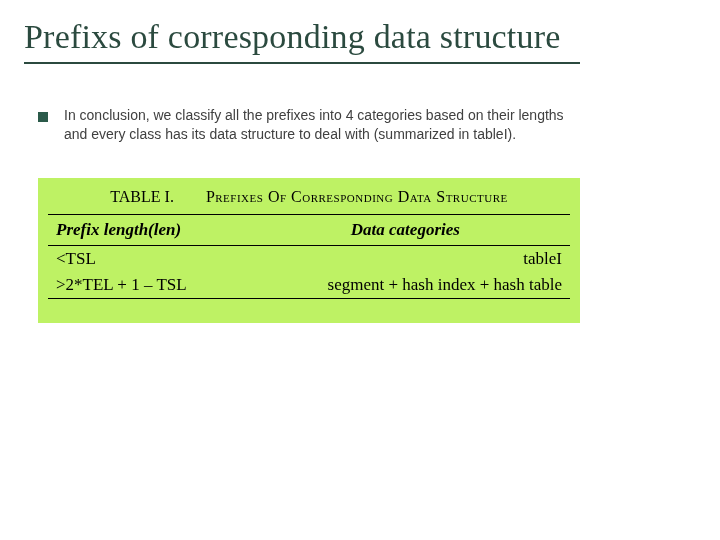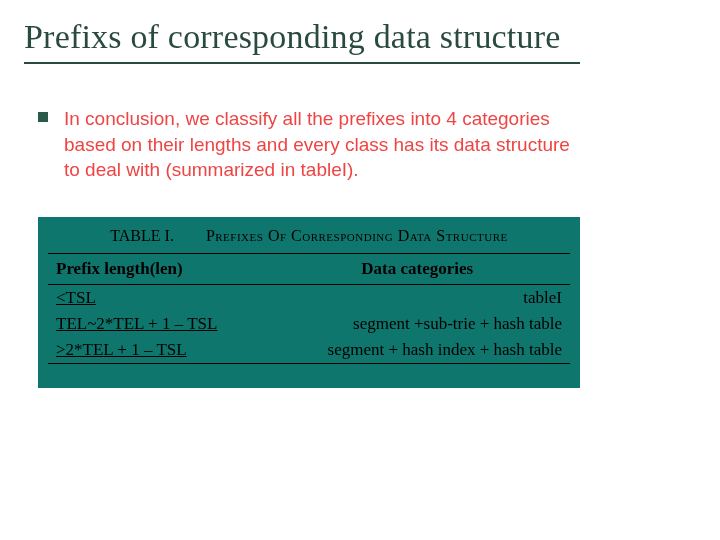--- a/index.html
+++ b/index.html
@@ -41,27 +41,27 @@
   }
   .bullet {
     width: 10px;
     height: 10px;
     background: #2b5a4a;
     margin-top: 6px;
     margin-right: 16px;
     flex: 0 0 auto;
   }
   .bullet-text {
-    font-size: 19px;
+    font-size: 14px;
     line-height: 1.35;
-    color: #ef4444;
+    color: #404040;
   }
   .table-wrap {
     margin-top: 34px;
-    background: #0f766e;
+    background: #bef264;
     padding: 10px 10px 24px 10px;
   }
   .table-caption {
     font-family: "Times New Roman", Times, serif;
     text-align: center;
     font-size: 16px;
     margin-bottom: 8px;
   }
   .table-caption .num {
     margin-right: 28px;
@@ -74,27 +74,28 @@
     width: 100%;
     border-collapse: collapse;
     font-family: "Times New Roman", Times, serif;
     font-size: 17px;
   }
   table.data th {
     border-top: 1.6px solid #000;
     border-bottom: 1px solid #000;
     padding: 5px 8px;
     font-weight: bold;
+    font-style: italic;
   }
   table.data th.left { text-align: left; }
   table.data th.right { text-align: center; }
   table.data td {
     padding: 3px 8px;
   }
-  table.data td.left { text-align: left; text-decoration: underline; }
+  table.data td.left { text-align: left; }
   table.data td.right { text-align: right; }
   table.data tr.lastrow td {
     border-bottom: 1.6px solid #000;
   }
 </style>
 </head>
 <body>
 
 <div class="slide">
 
@@ -117,24 +118,20 @@
           <tr>
             <th class="left">Prefix length(len)</th>
             <th class="right">Data categories</th>
           </tr>
         </thead>
         <tbody>
           <tr>
             <td class="left">&lt;TSL</td>
             <td class="right">tableI</td>
           </tr>
-          <tr>
-            <td class="left">TEL~2*TEL + 1 – TSL</td>
-            <td class="right">segment +sub-trie + hash table</td>
-          </tr>
           <tr class="lastrow">
             <td class="left">&gt;2*TEL + 1 – TSL</td>
             <td class="right">segment + hash index + hash table</td>
           </tr>
         </tbody>
       </table>
     </div>
   </div>
 
 </div>

